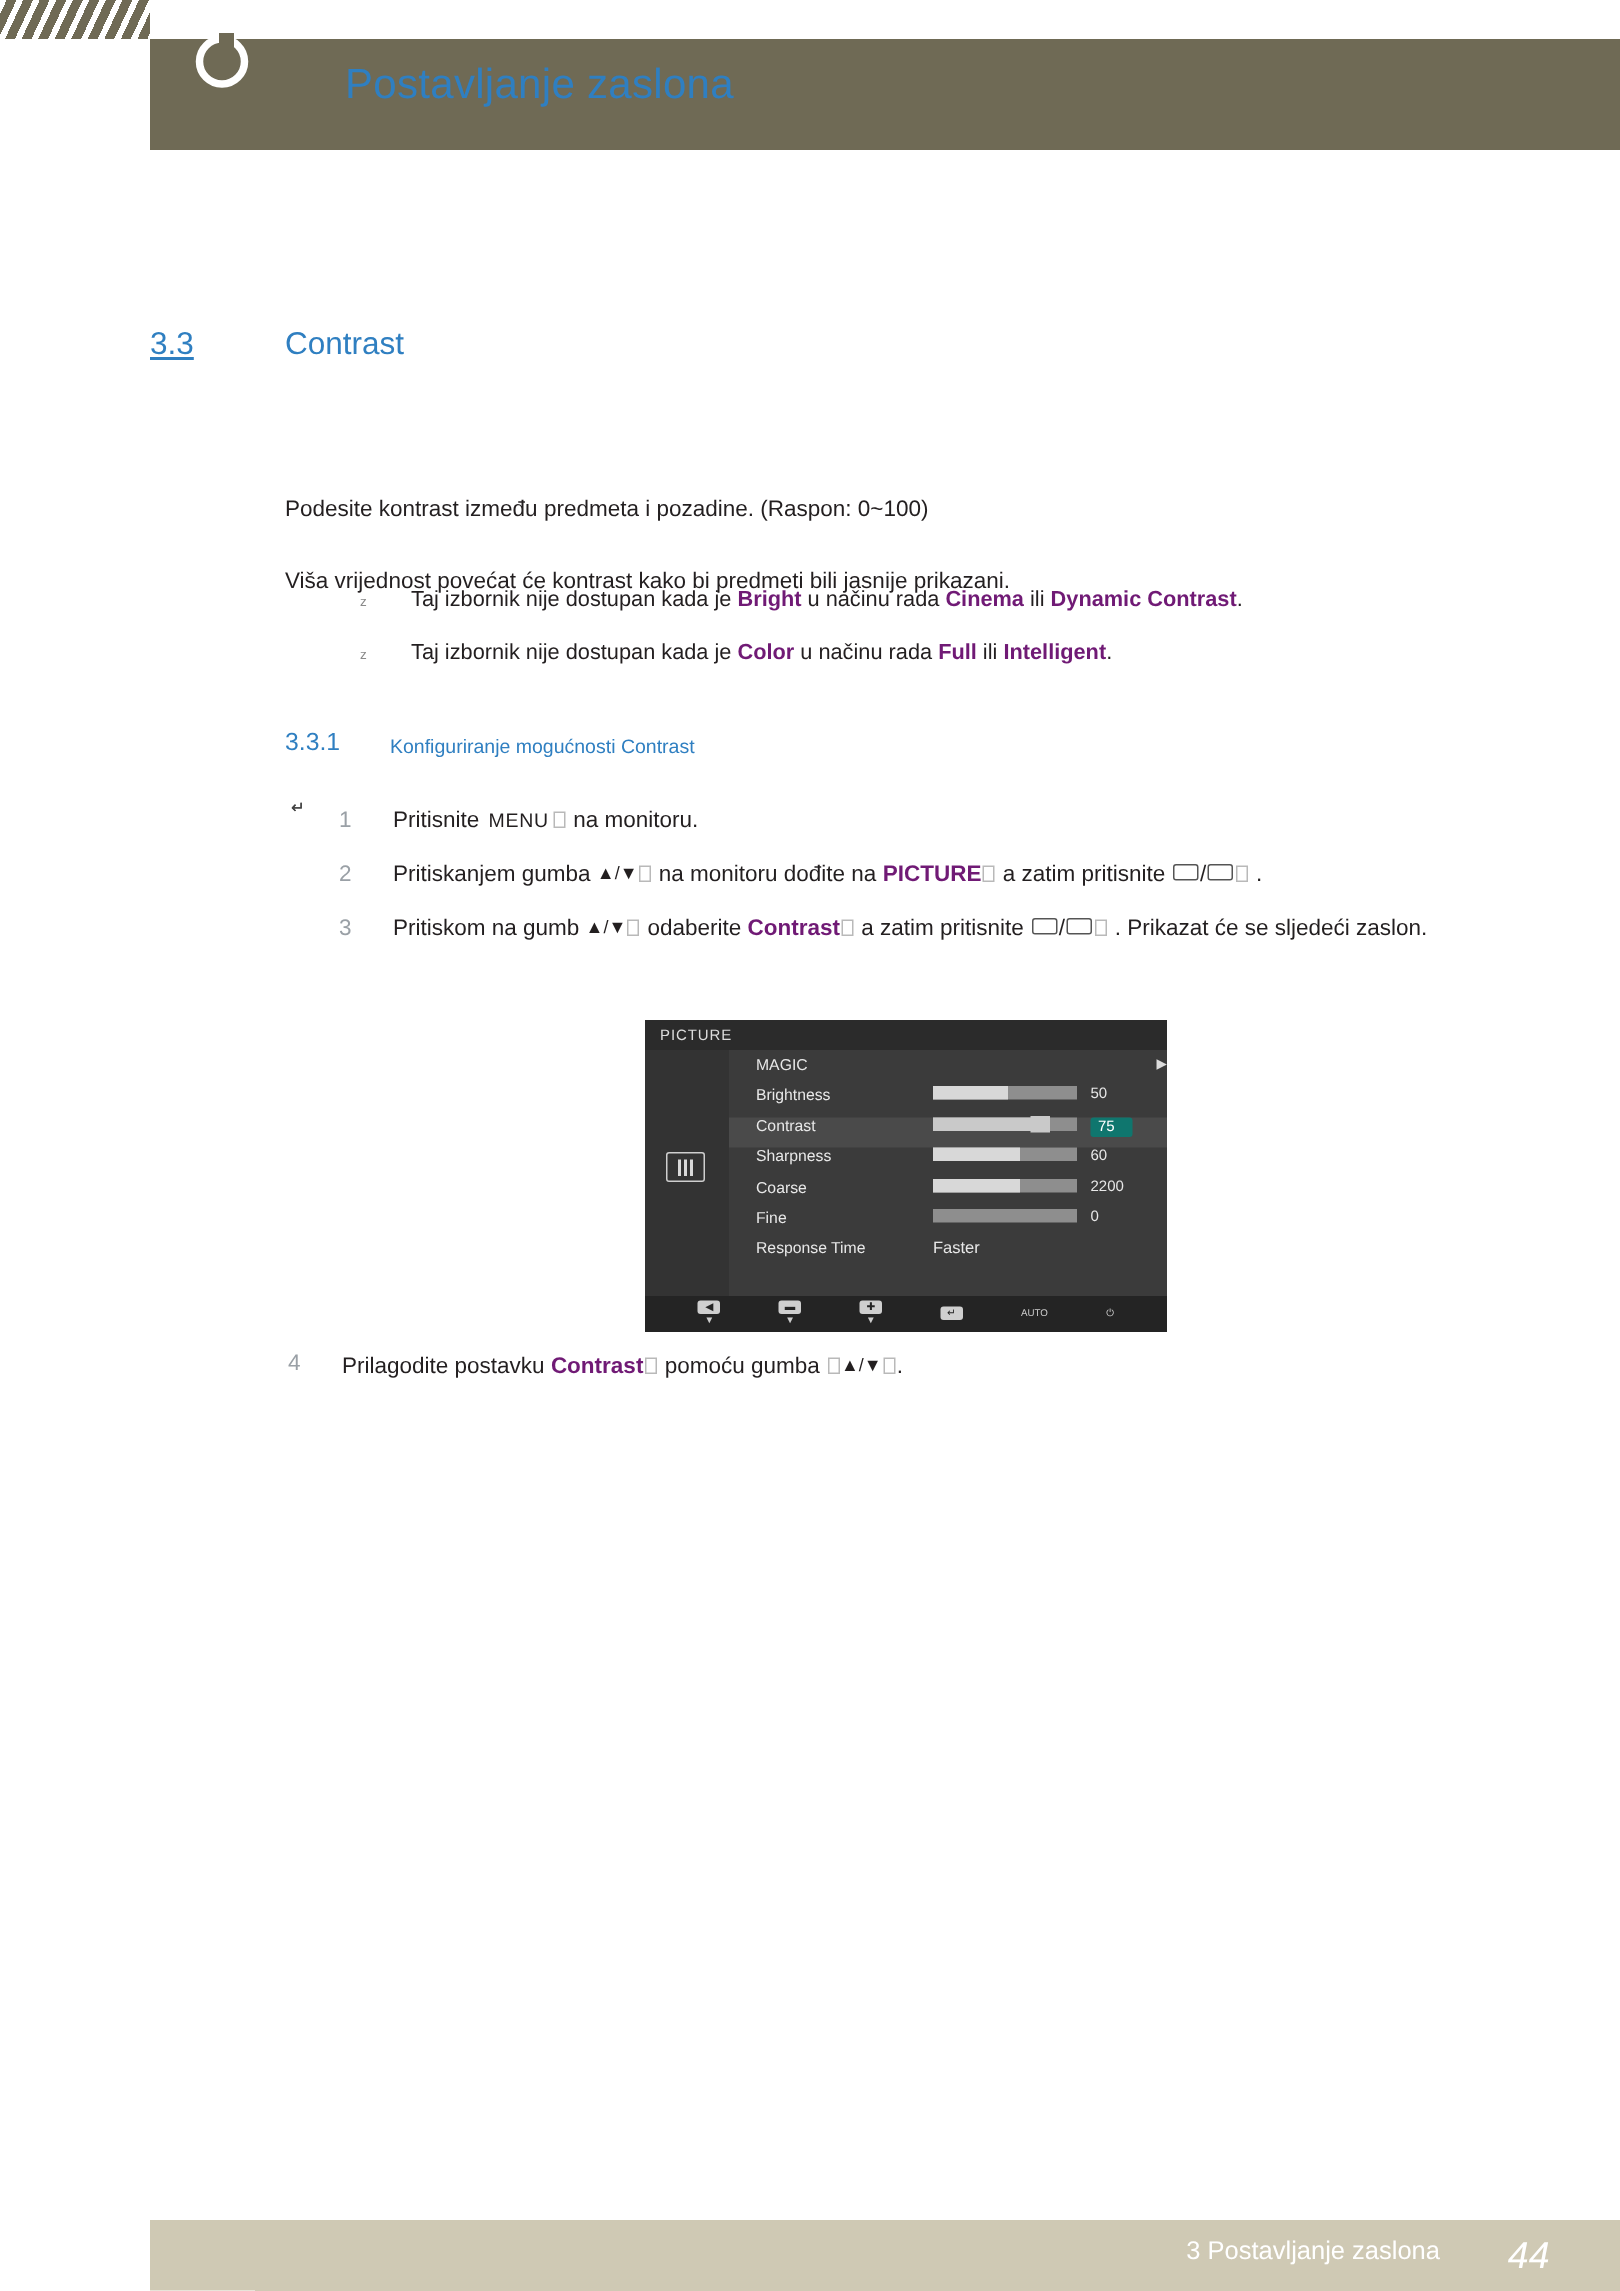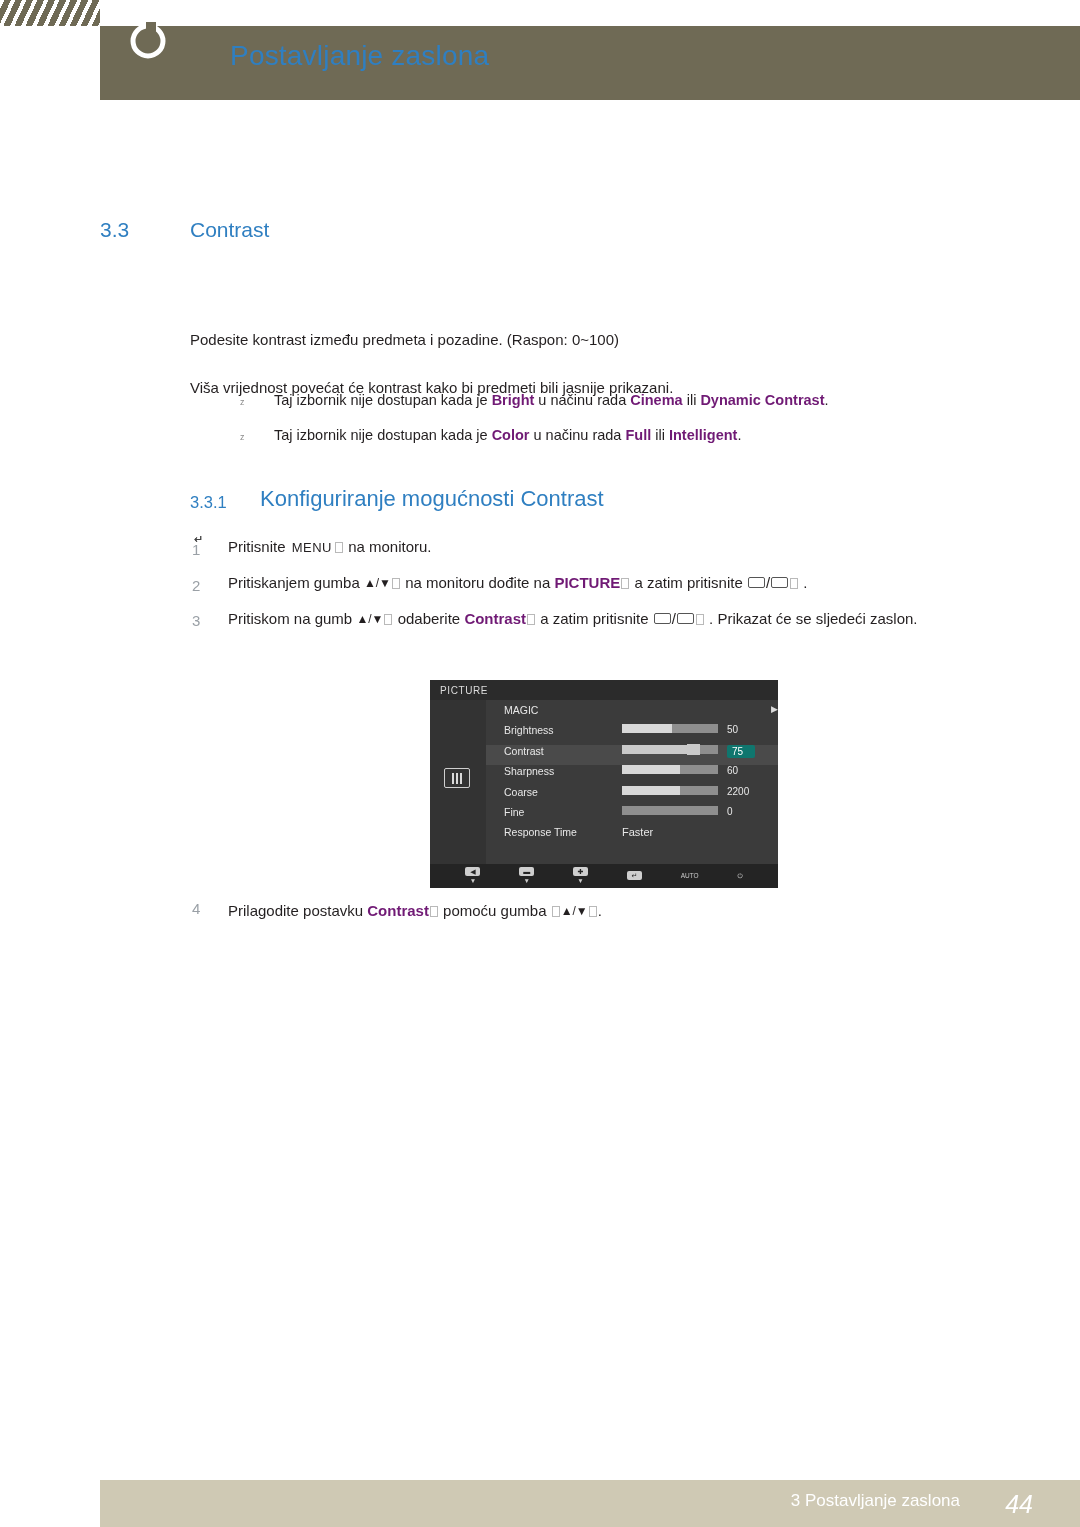--- a/index.html
+++ b/index.html
@@ -71,21 +71,21 @@
   }
 
   .sec-num-row {
     position: absolute;
     top: 118px;
     left: 100px;
     display: flex;
     align-items: baseline;
     color: #2f7fc1;
   }
-  .sec-num { font-size: 21px; width: 90px; }
+  .sec-num { font-size: 21px; width: 90px; text-decoration: underline; }
   .sec-title { font-size: 21px; }
 
   .para {
     position: absolute;
     left: 190px;
     font-size: 15px;
     color: #231f20;
     white-space: nowrap;
     margin-top: 33px;
   }
@@ -111,29 +111,30 @@
 
   .subsec-row {
     position: absolute;
     top: 386px;
     left: 190px;
     display: flex;
     align-items: flex-end;
     color: #2f7fc1;
   }
   .subsec-num { font-size: 16.5px; width: 70px; }
-  .subsec-title { font-size: 22px; }
+  .subsec-title { font-size: 13px; }
 
   .steps { position: absolute; left: 192px; top: 436px; width: 860px; }
   .step {
     display: flex;
-    align-items: flex-end;
+    align-items: center;
     margin-bottom: 14px;
     font-size: 15px;
     color: #231f20;
+    margin-left: 34px;
   }
   .step-num {
     width: 36px;
     flex: none;
     color: #9aa0a6;
     font-size: 15px;
     text-align: left;
   }
   .step-body { line-height: 1.45; }
 

